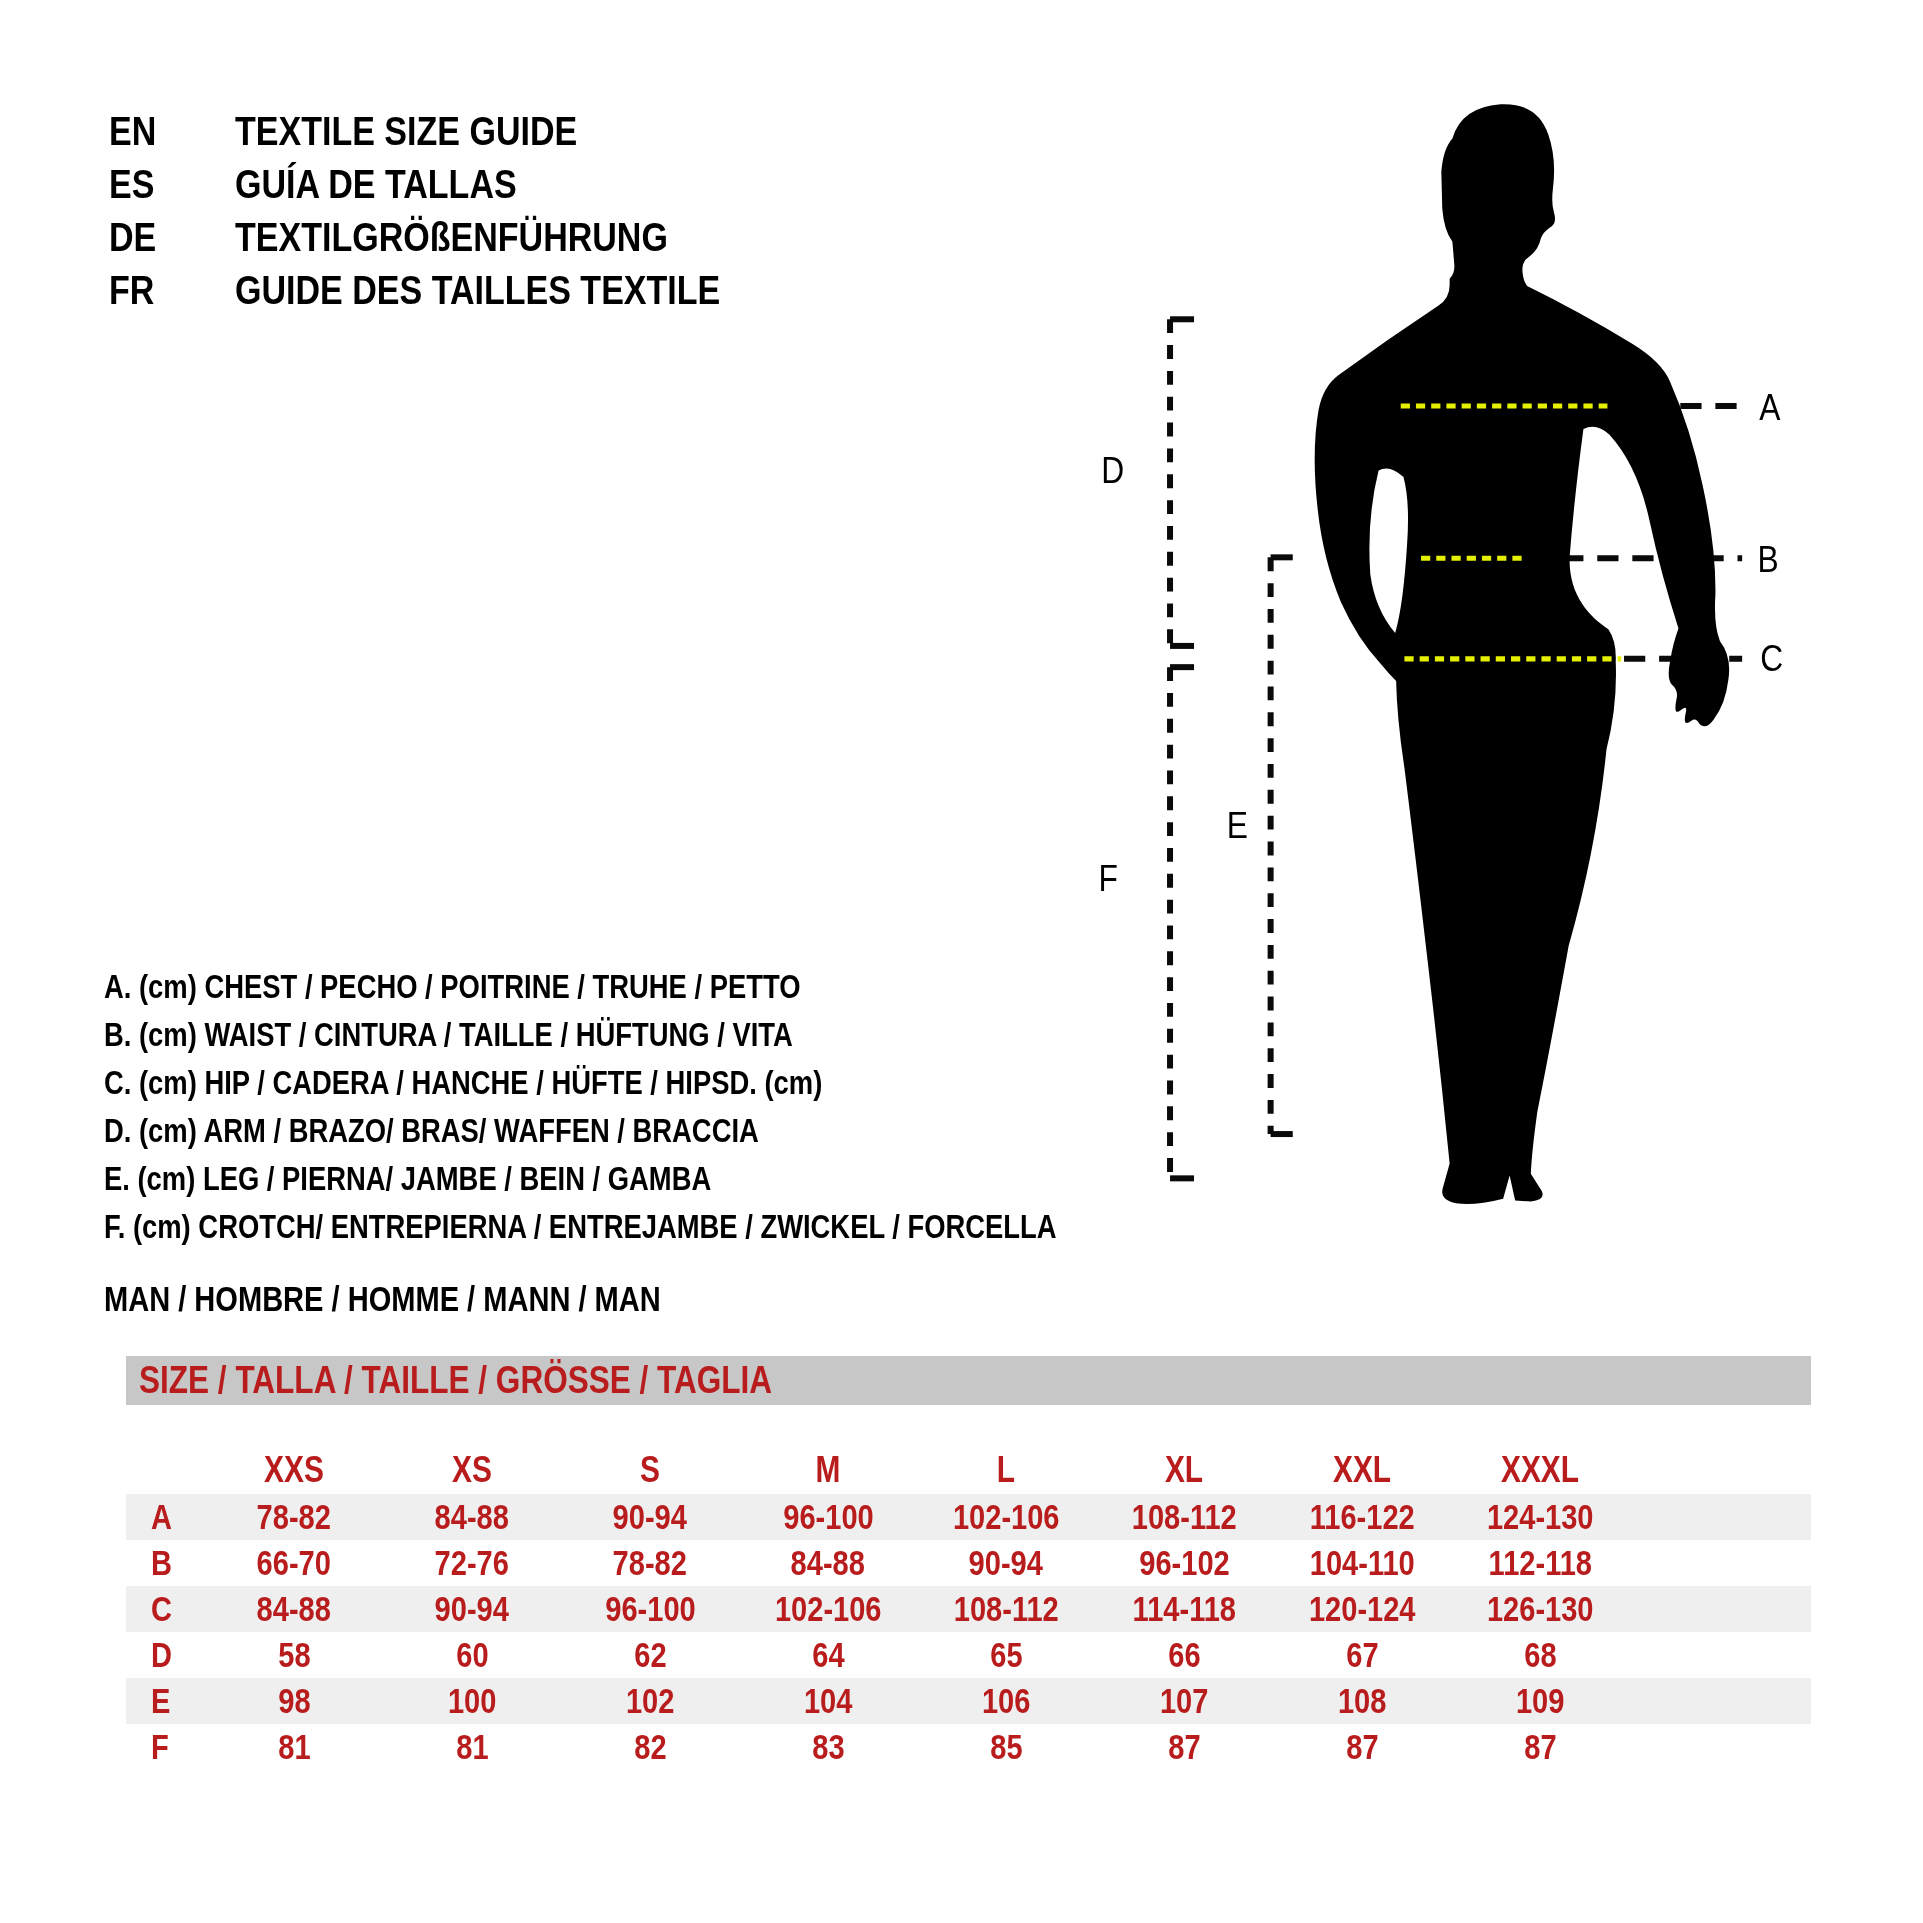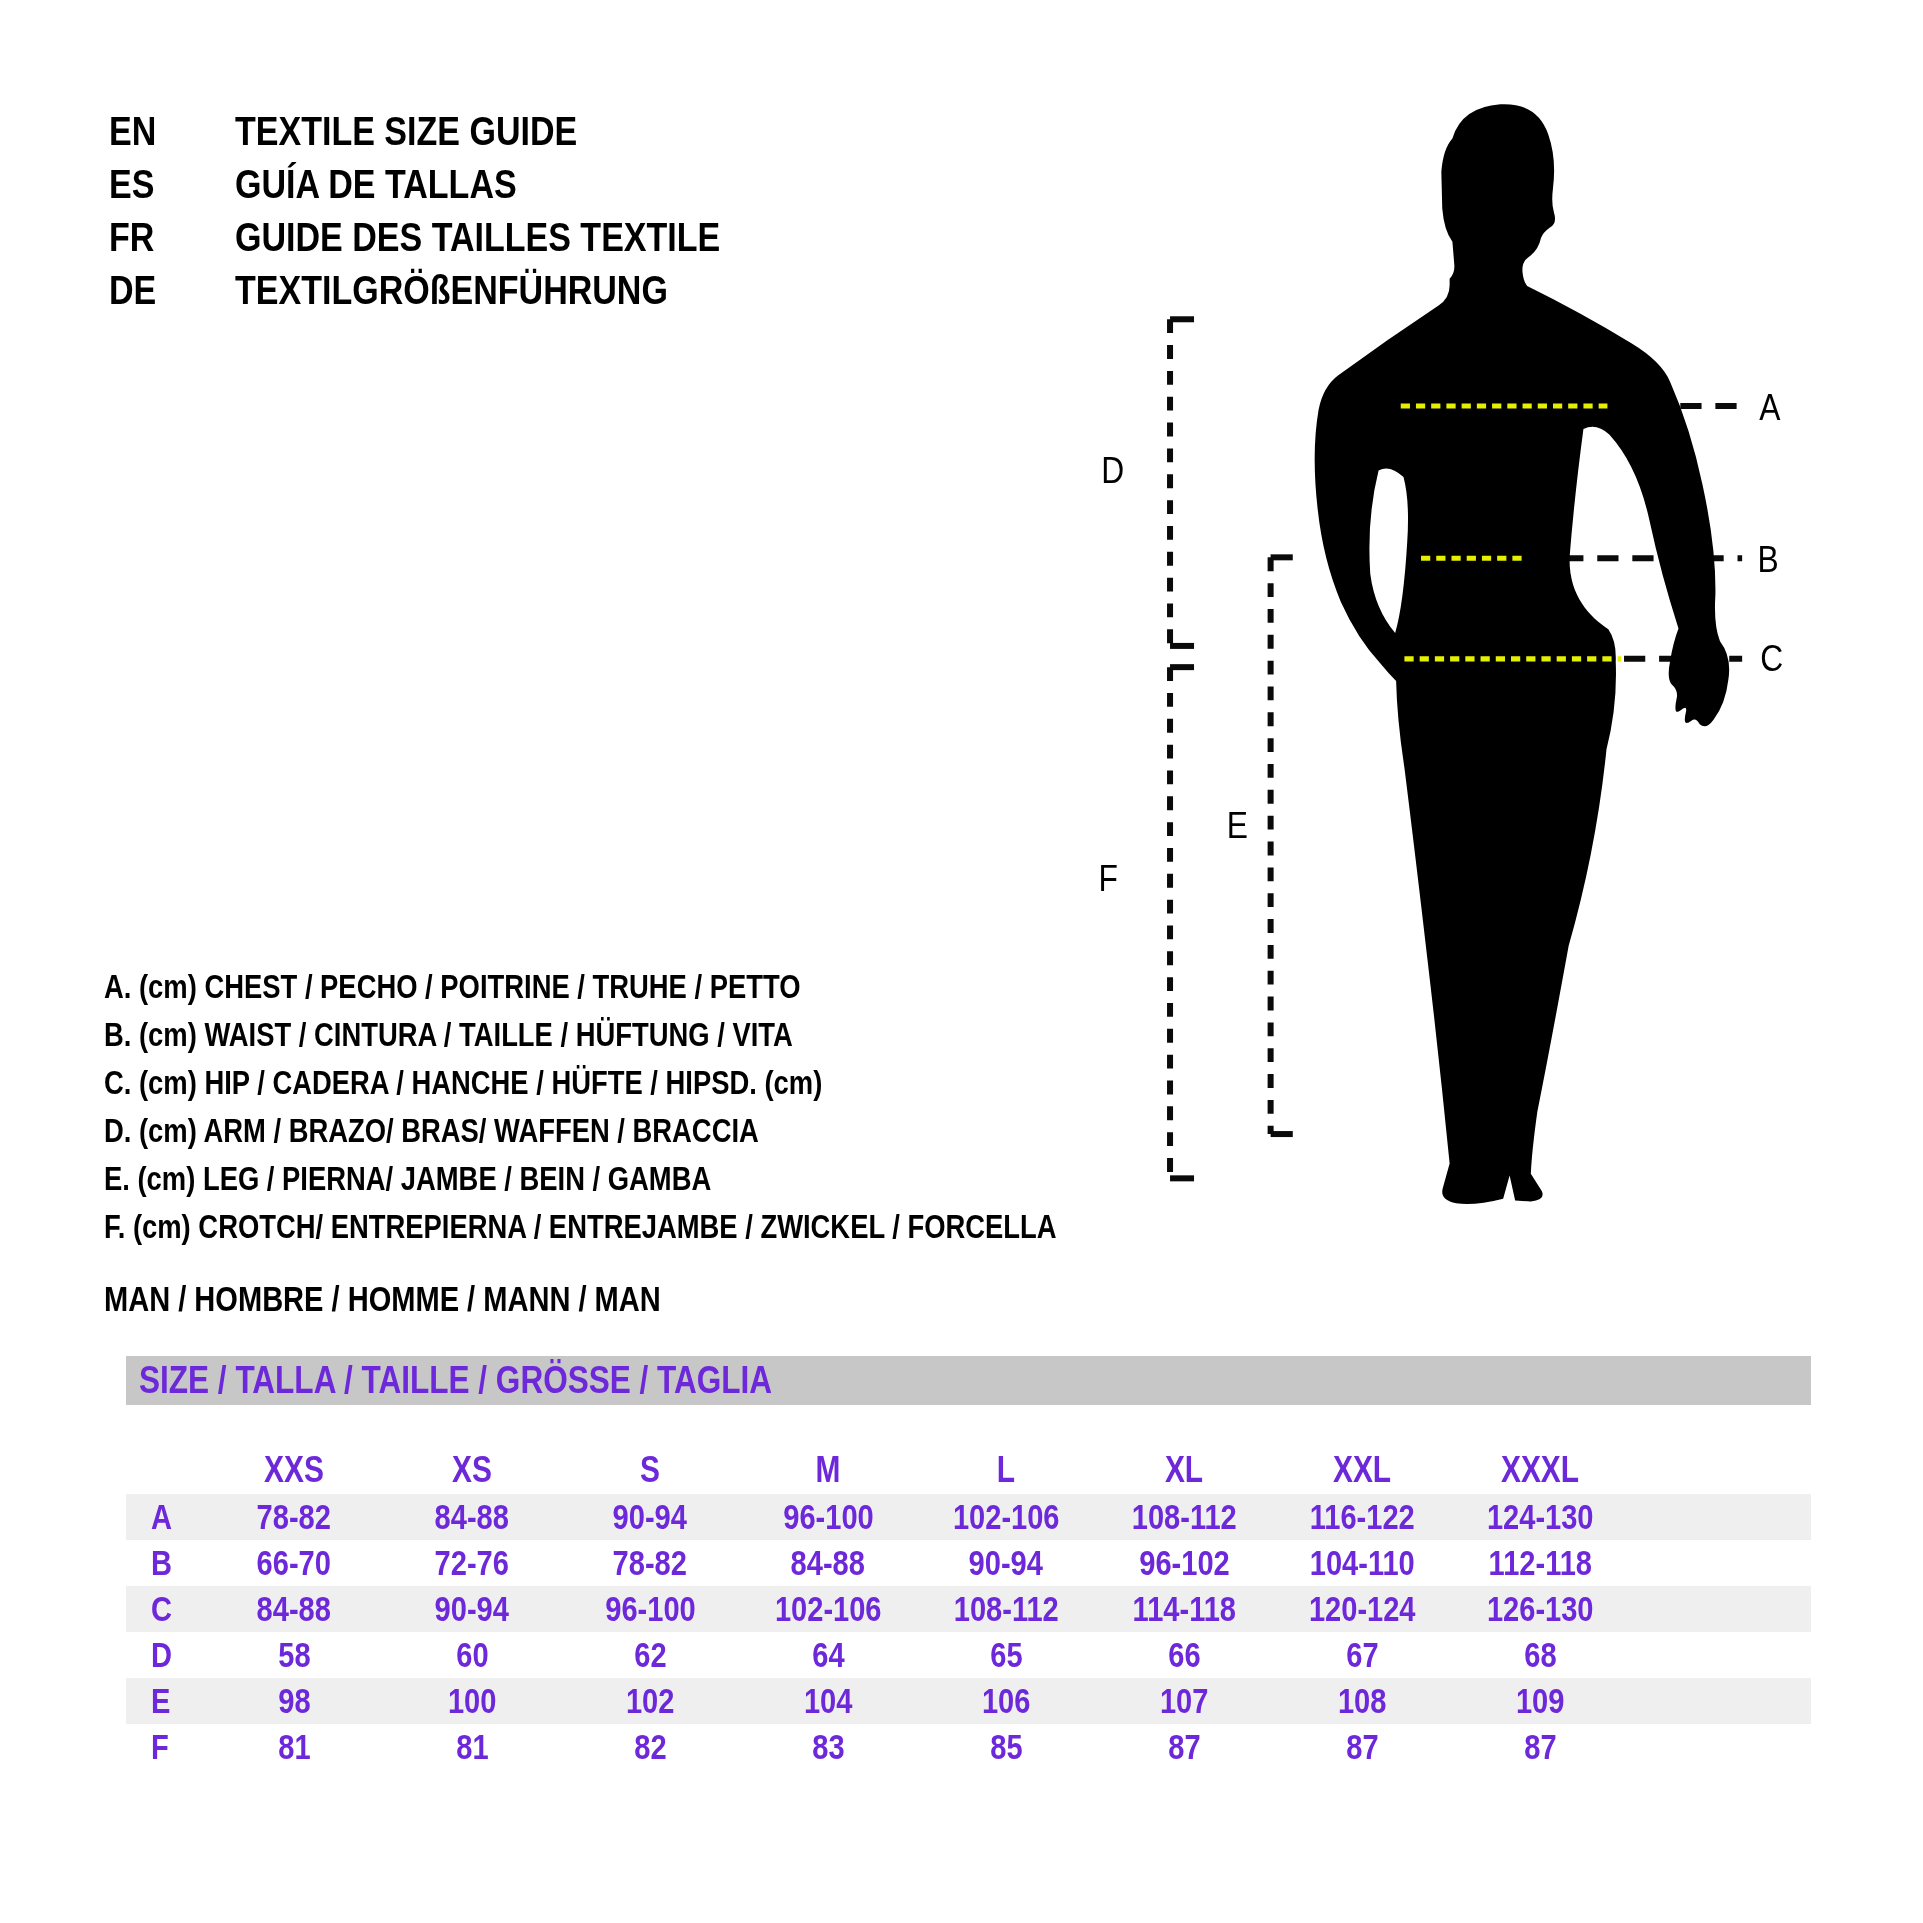--- a/index.html
+++ b/index.html
@@ -17,21 +17,21 @@
   .lang-code{width:126px;flex:0 0 126px;}
 
   
   .legend-block{left:104px;top:958px;font-size:33px;font-weight:700;}
   .legend-line{height:48px;display:flex;align-items:flex-end;}
 
   
   .man-line{left:104px;top:1277px;font-size:35px;font-weight:700;height:42px;display:flex;align-items:flex-end;}
 
   
-  .size-table{left:126px;top:1356px;width:1685px;color:#6d28d9;font-weight:700;}
+  .size-table{left:126px;top:1356px;width:1685px;color:#b91c1c;font-weight:700;}
   .t-titlebar{height:49px;background:#c7c7c7;display:flex;align-items:center;padding-left:13px;box-sizing:border-box;font-size:38px;}
   .tgrid{display:grid;grid-template-columns:79px repeat(8,178px);align-items:center;}
   .t-sizes{height:49px;font-size:36px;background:#ffffff;margin-top:40px;}
   .t-row{height:46px;font-size:35px;}
   .t-row.alt{background:#efefef;}
   .t-cell{text-align:center;}
   .t-rowlabel{text-align:left;padding-left:25px;}
 
   svg text{font-family:"Liberation Sans",sans-serif;font-size:41px;font-weight:400;fill:#000;}
 </style>
@@ -43,26 +43,26 @@
   <div class="abs lang-block">
     <div class="lang-row">
       <span class="lang-code"><span class="cond">EN</span></span>
       <span class="cond">TEXTILE SIZE GUIDE</span>
     </div>
     <div class="lang-row">
       <span class="lang-code"><span class="cond">ES</span></span>
       <span class="cond">GUÍA DE TALLAS</span>
     </div>
     <div class="lang-row">
+      <span class="lang-code"><span class="cond">DE</span></span>
+      <span class="cond">TEXTILGRÖßENFÜHRUNG</span>
+    </div>
+    <div class="lang-row">
       <span class="lang-code"><span class="cond">FR</span></span>
       <span class="cond">GUIDE DES TAILLES TEXTILE</span>
-    </div>
-    <div class="lang-row">
-      <span class="lang-code"><span class="cond">DE</span></span>
-      <span class="cond">TEXTILGRÖßENFÜHRUNG</span>
     </div>
   </div>
 
   <svg class="abs" style="left:0;top:0" width="1923" height="1923" viewBox="0 0 2084 2084">
 
     <g stroke="#0a0a0a" stroke-width="6.5" stroke-dasharray="23 15">
       <line x1="1745" y1="440" x2="1888" y2="440"></line>
       <line x1="1655" y1="605" x2="1888" y2="605"></line>
       <line x1="1760" y1="714" x2="1888" y2="714"></line>
     </g>

